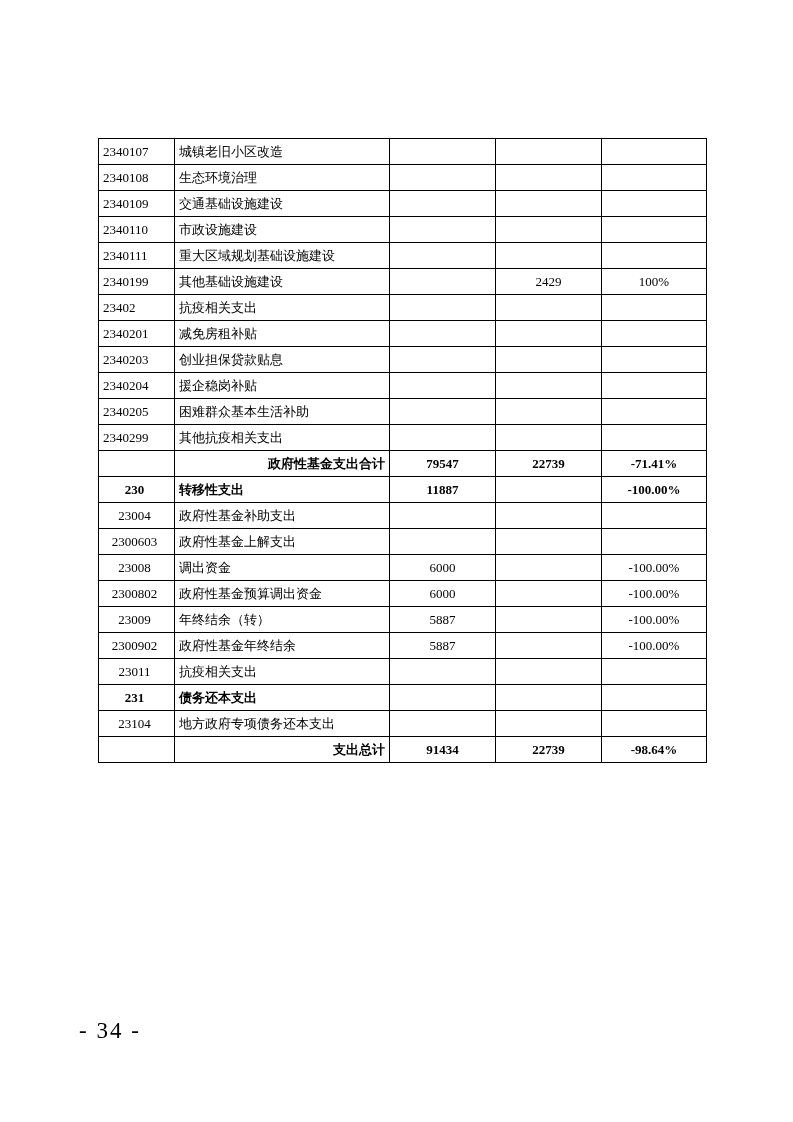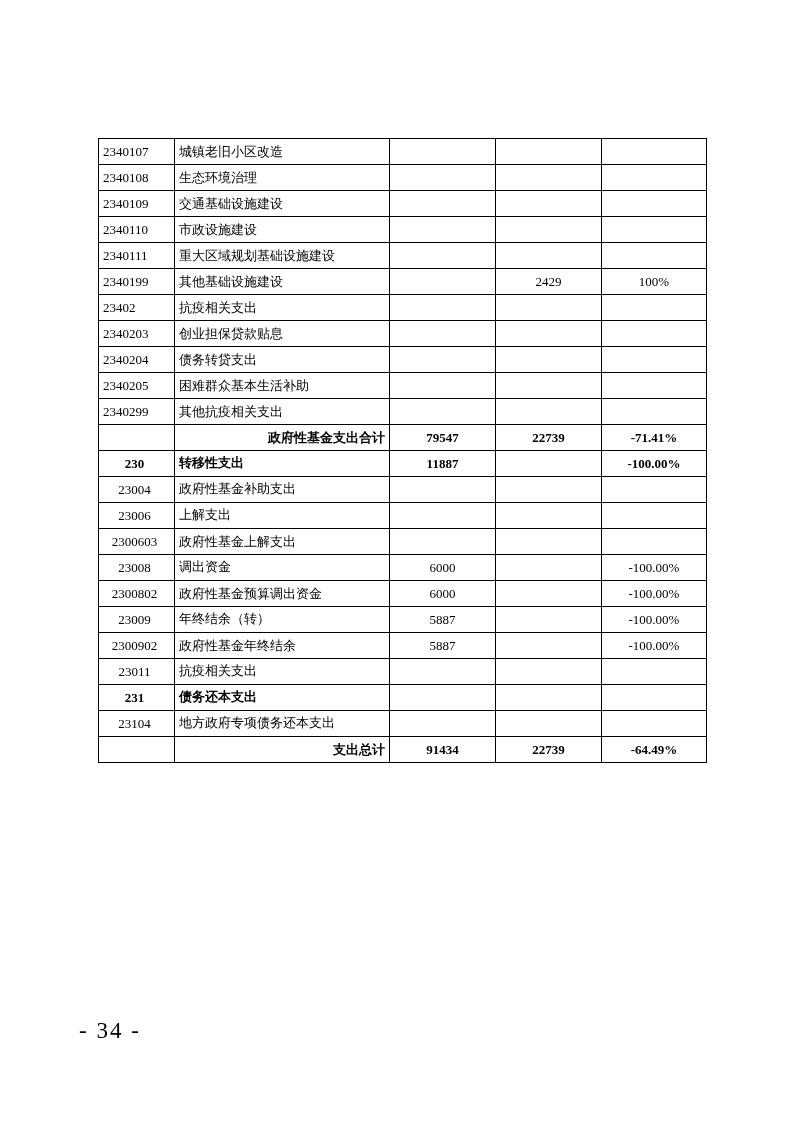--- a/index.html
+++ b/index.html
@@ -54,21 +54,21 @@
   }
   .code.center {
     text-align: center;
     padding-left: 0;
   }
   .name {
     text-align: left;
   }
   .ind1 { padding-left: 30px; }
   .ind2 { padding-left: 42px; }
-  .ind0 { padding-left: 10px; font-family: Liberation Mono, monospace; }
+  .ind0 { padding-left: 10px; }
   .num {
     text-align: center;
   }
   .bold {
     font-weight: bold;
   }
   .center { text-align: right; }
 
   .page-number {
     position: absolute;
@@ -139,29 +139,36 @@
             <td class="num">100%</td>
           </tr>
           <tr>
             <td class="code">23402</td>
             <td class="name ind1">抗疫相关支出</td>
             <td class="num"></td>
             <td class="num"></td>
             <td class="num"></td>
           </tr>
           <tr>
+            <td class="code">2340201</td>
+            <td class="name ind2">减免房租补贴</td>
+            <td class="num"></td>
+            <td class="num"></td>
+            <td class="num"></td>
+          </tr>
+          <tr>
             <td class="code">2340203</td>
             <td class="name ind2">创业担保贷款贴息</td>
             <td class="num"></td>
             <td class="num"></td>
             <td class="num"></td>
           </tr>
           <tr>
             <td class="code">2340204</td>
-            <td class="name ind2">债务转贷支出</td>
+            <td class="name ind2">援企稳岗补贴</td>
             <td class="num"></td>
             <td class="num"></td>
             <td class="num"></td>
           </tr>
           <tr>
             <td class="code">2340205</td>
             <td class="name ind2">困难群众基本生活补助</td>
             <td class="num"></td>
             <td class="num"></td>
             <td class="num"></td>
@@ -188,27 +195,20 @@
             <td class="num bold">-100.00%</td>
           </tr>
           <tr>
             <td class="code center">23004</td>
             <td class="name ind0">政府性基金补助支出</td>
             <td class="num"></td>
             <td class="num"></td>
             <td class="num"></td>
           </tr>
           <tr>
-            <td class="code center">23006</td>
-            <td class="name ind0">上解支出</td>
-            <td class="num"></td>
-            <td class="num"></td>
-            <td class="num"></td>
-          </tr>
-          <tr>
             <td class="code center">2300603</td>
             <td class="name ind1">政府性基金上解支出</td>
             <td class="num"></td>
             <td class="num"></td>
             <td class="num"></td>
           </tr>
           <tr>
             <td class="code center">23008</td>
             <td class="name ind0">调出资金</td>
             <td class="num">6000</td>
@@ -255,21 +255,21 @@
             <td class="name ind0">地方政府专项债务还本支出</td>
             <td class="num"></td>
             <td class="num"></td>
             <td class="num"></td>
           </tr>
           <tr>
             <td class="code center bold"></td>
             <td class="center bold">支出总计</td>
             <td class="num bold">91434</td>
             <td class="num bold">22739</td>
-            <td class="num bold">-64.49%</td>
+            <td class="num bold">-98.64%</td>
           </tr>
         </tbody>
     </table>
   </div>
 
   <div class="page-number">- 34 -</div>
 
 </div>
 
 </body></html>

